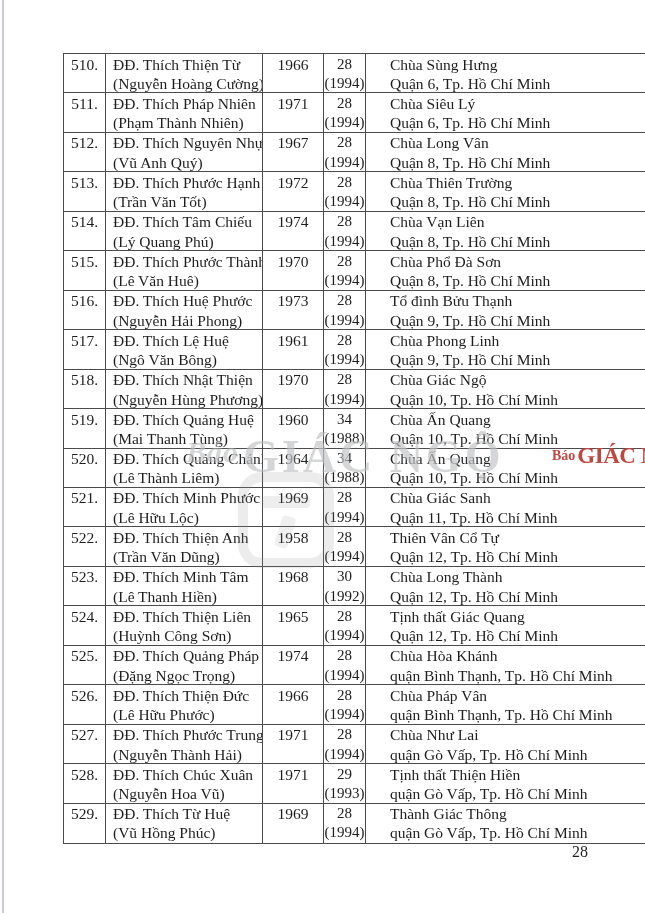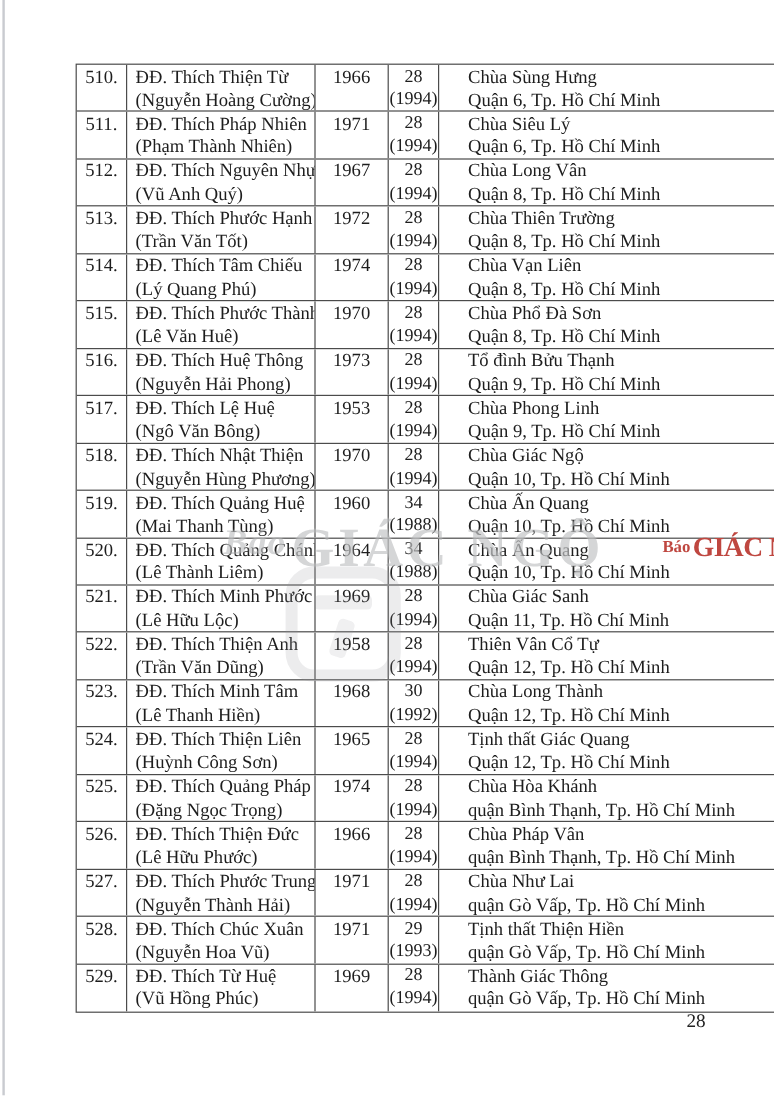--- a/index.html
+++ b/index.html
@@ -205,41 +205,41 @@
     </div>
     <div class="cell c-temple">
       <span class="l2">Chùa Phổ Đà Sơn</span>
       <span class="l2">Quận 8, Tp. Hồ Chí Minh</span>
     </div>
   </div>
 
   <div class="row">
     <div class="cell c-no">516.</div>
     <div class="cell c-name">
-      <span class="l2">ĐĐ. Thích Huệ Thông</span>
+      <span class="l2">ĐĐ. Thích Huệ Phước</span>
       <span class="l2">(Nguyễn Hải Phong)</span>
     </div>
     <div class="cell c-year">1973</div>
     <div class="cell c-age">
       <span class="l2">28</span>
       <span class="l2">(1994)</span>
     </div>
     <div class="cell c-temple">
       <span class="l2">Tổ đình Bửu Thạnh</span>
       <span class="l2">Quận 9, Tp. Hồ Chí Minh</span>
     </div>
   </div>
 
   <div class="row">
     <div class="cell c-no">517.</div>
     <div class="cell c-name">
       <span class="l2">ĐĐ. Thích Lệ Huệ</span>
       <span class="l2">(Ngô Văn Bông)</span>
     </div>
-    <div class="cell c-year">1953</div>
+    <div class="cell c-year">1961</div>
     <div class="cell c-age">
       <span class="l2">28</span>
       <span class="l2">(1994)</span>
     </div>
     <div class="cell c-temple">
       <span class="l2">Chùa Phong Linh</span>
       <span class="l2">Quận 9, Tp. Hồ Chí Minh</span>
     </div>
   </div>
 

